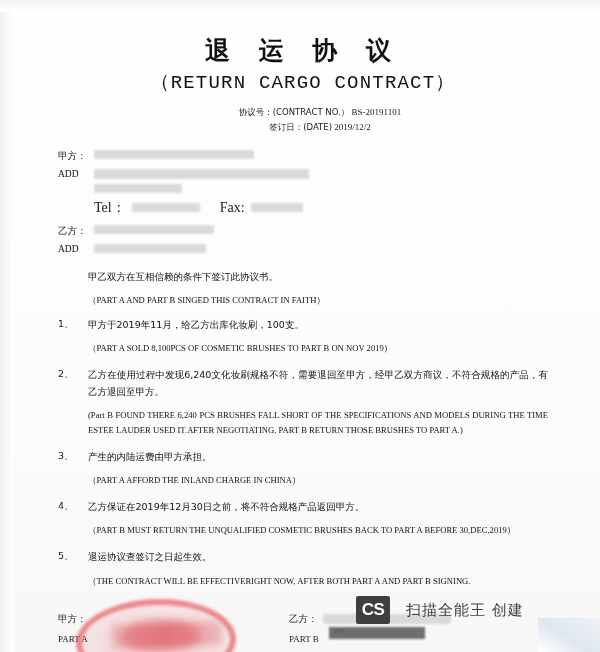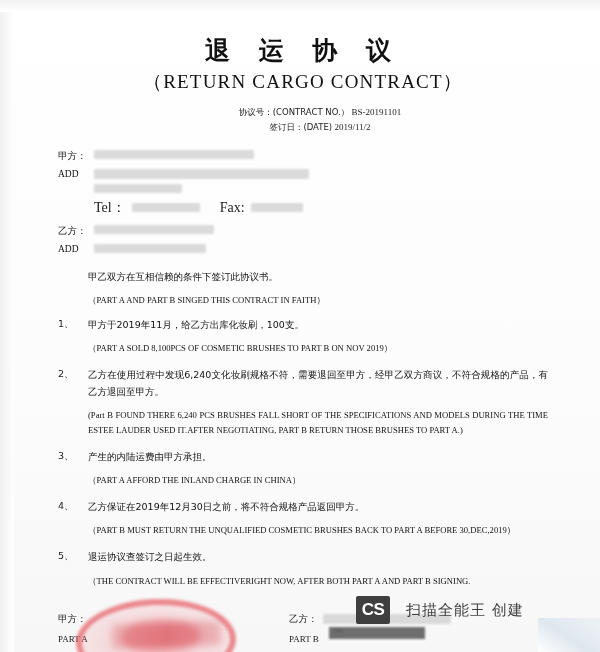--- a/index.html
+++ b/index.html
@@ -39,21 +39,21 @@
     text-align: center;
     font-family: "DejaVu Serif", serif;
     font-size: 25px;
     letter-spacing: 10px;
     font-weight: 600;
     color: #111;
     margin: 4px 0 2px 0;
   }
   .title-en {
     text-align: center;
-    font-family: Liberation Serif, serif;
+    font-family: Liberation Mono, monospace;
     font-size: 19px;
     letter-spacing: 1.2px;
     color: #111;
     margin: 2px 0 10px 0;
   }
   .meta {
     text-align: center;
     font-size: 9px;
     color: #222;
     line-height: 1.7;
@@ -259,21 +259,21 @@
 
     <div class="title-cn">退 运 协 议</div>
     <div class="title-en">（RETURN CARGO CONTRACT）</div>
 
     <div class="meta">
       <span class="cn">协议号：(CONTRACT NO.）</span>
       <span>BS-20191101</span>
     </div>
     <div class="meta">
       <span class="cn">签订日：(DATE)</span>
-      <span>2019/11/2</span>
+      <span>2019/12/2</span>
     </div>
 
     <div class="party-block">
 
       <div class="row">
         <div class="lbl">甲方：</div>
         <div class="redact" style="width:160px;"></div>
       </div>
 
       <div class="row">

